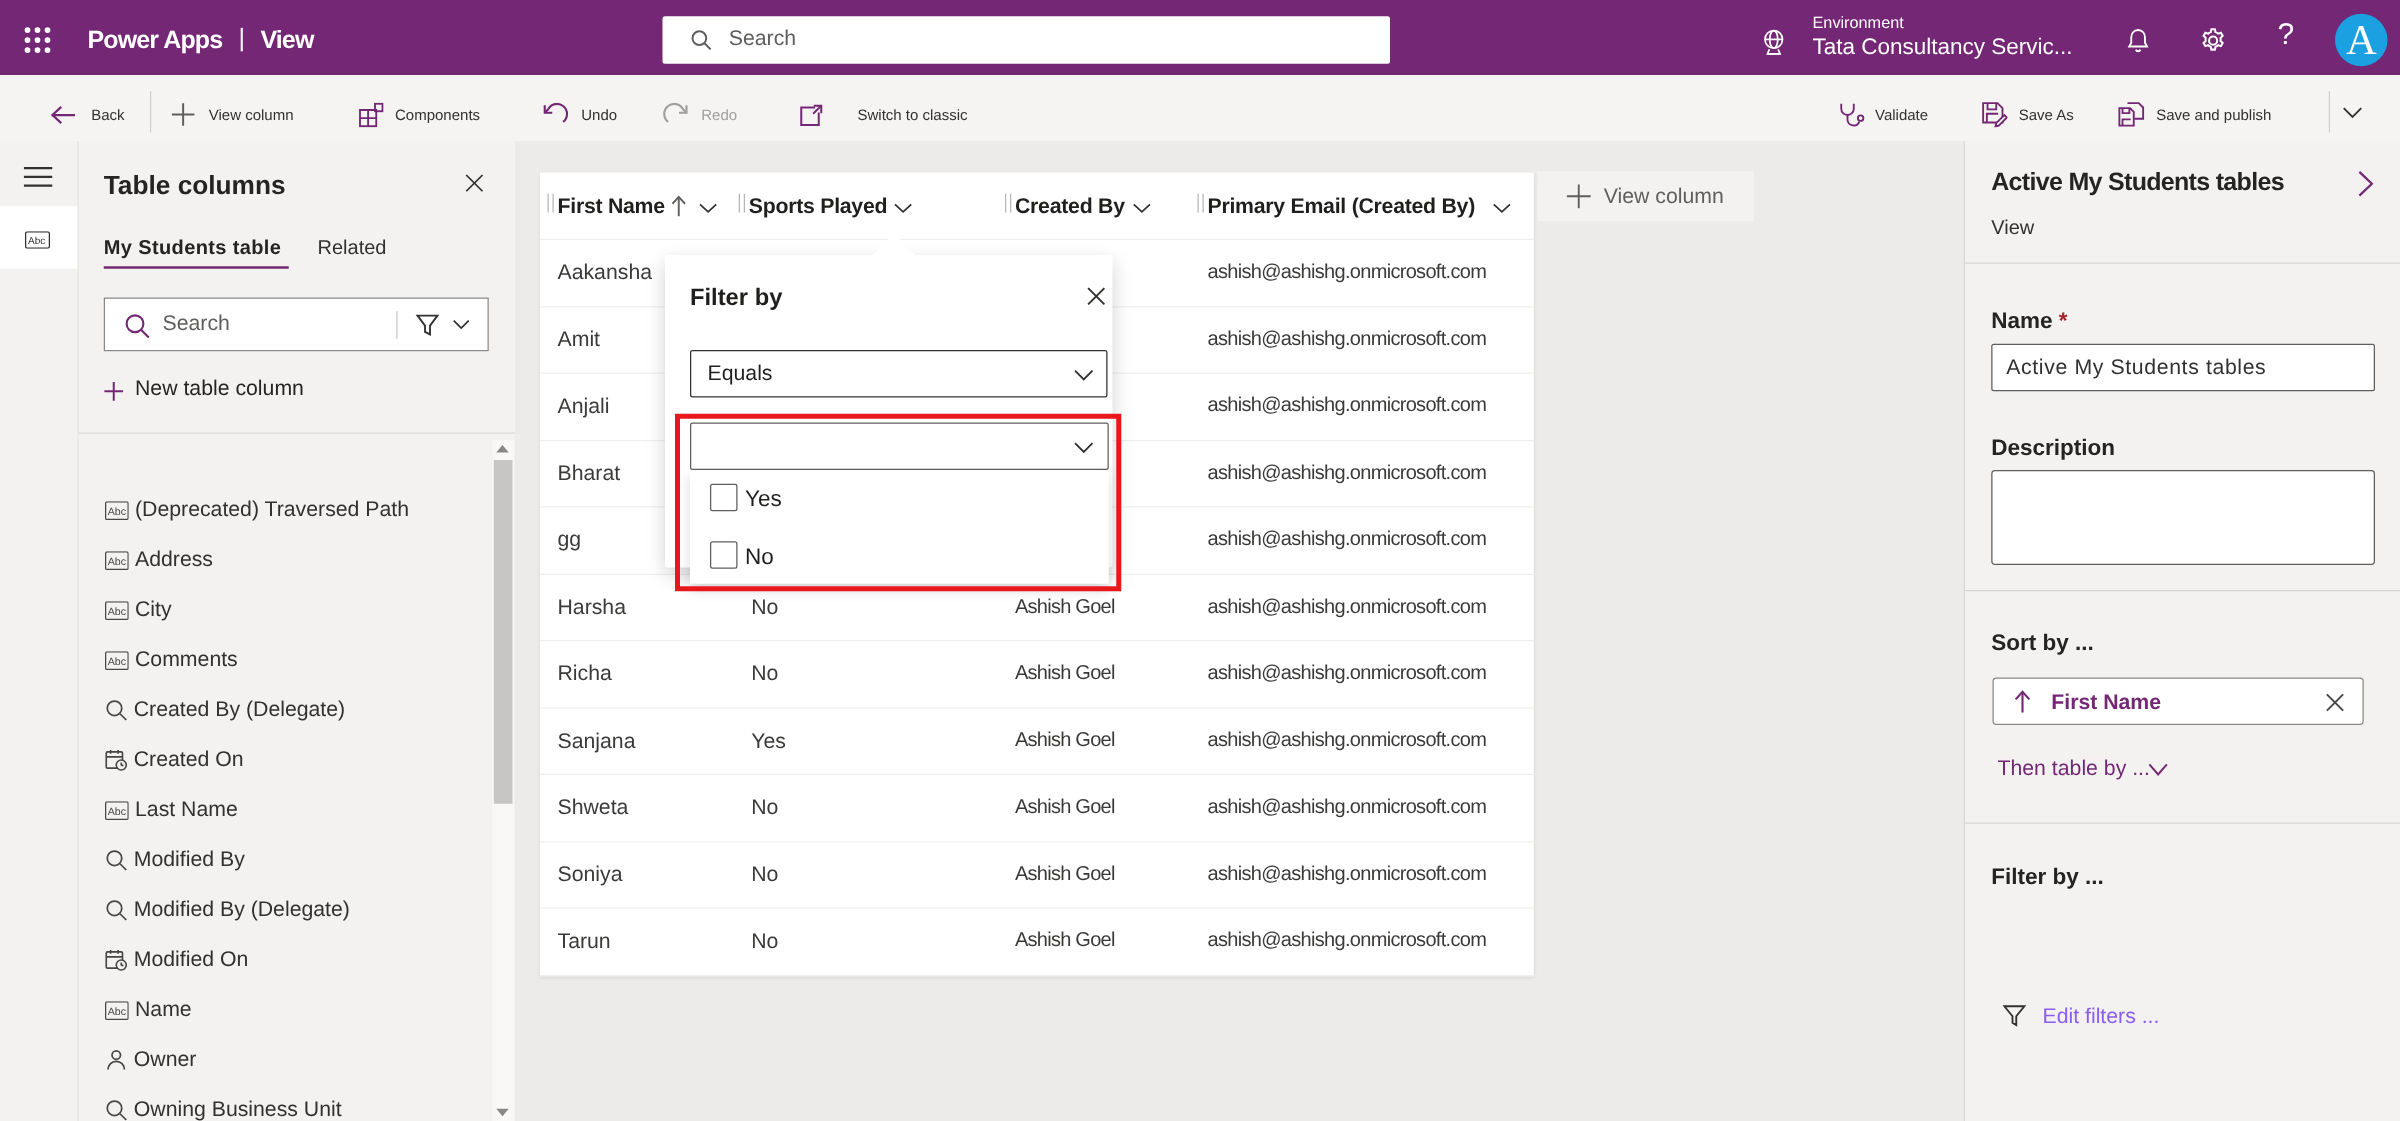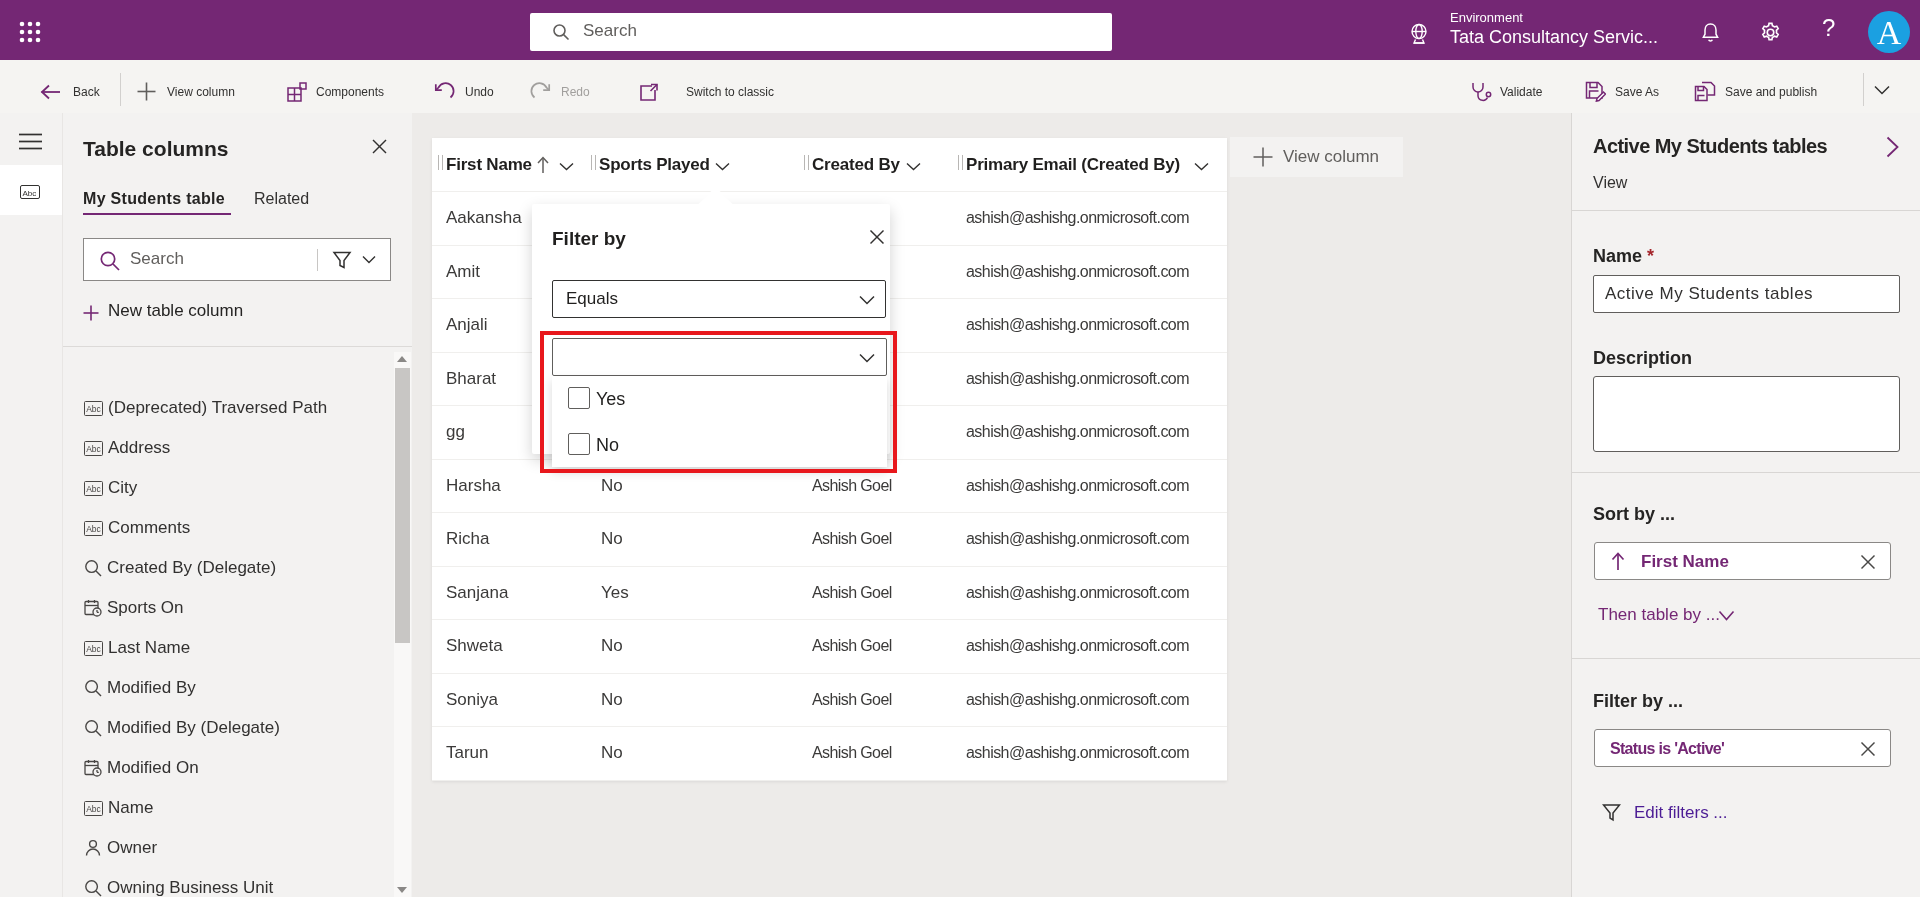--- a/index.html
+++ b/index.html
@@ -84,20 +84,21 @@
         <circle cx="11" cy="3" r="2.3"></circle>
         <circle cx="19" cy="3" r="2.3"></circle>
       <circle cx="3" cy="11" r="2.3"></circle>
         <circle cx="11" cy="11" r="2.3"></circle>
         <circle cx="19" cy="11" r="2.3"></circle>
       <circle cx="3" cy="19" r="2.3"></circle>
         <circle cx="11" cy="19" r="2.3"></circle>
         <circle cx="19" cy="19" r="2.3"></circle>
     </g>
   </svg>
+  <div class="brand">Power Apps<span class="sep">|</span>View</div>
   <div id="searchpill">
     <svg class="abs" style="left:22px;top:10px" width="18" height="18" viewBox="0 0 18 18">
         <circle cx="7.5" cy="7.5" r="5.5" fill="none" stroke="#605e5c" stroke-width="1.6"></circle>
         <line x1="11.6" y1="11.6" x2="16.5" y2="16.5" stroke="#605e5c" stroke-width="1.6"></line>
       </svg>
     <div class="ph">Search</div>
   </div>
   <svg class="abs" style="left:1408px;top:23px" width="22" height="22" viewBox="0 0 22 22" fill="none" stroke="#fff" stroke-width="1.4">
     <circle cx="11" cy="8.5" r="7"></circle>
     <ellipse cx="11" cy="8.5" rx="3.2" ry="7"></ellipse>
@@ -281,21 +282,21 @@
       <div class="colitem" style="top:240px;">
         <svg width="18" height="18" viewBox="0 0 18 18" fill="none" stroke="#484644" stroke-width="1.3">
           <rect x="1" y="2.5" width="13" height="13" rx="1"></rect>
           <line x1="1" y1="6.5" x2="14" y2="6.5"></line>
           <line x1="4.5" y1="1" x2="4.5" y2="4"></line>
           <line x1="10.5" y1="1" x2="10.5" y2="4"></line>
           <circle cx="13" cy="13" r="4" fill="#f3f2f1"></circle>
           <line x1="13" y1="11" x2="13" y2="13.3"></line>
           <line x1="13" y1="13.3" x2="14.8" y2="13.3"></line>
         </svg>
-        <span>Sports On</span>
+        <span>Created On</span>
       </div>
       <div class="colitem" style="top:280px;">
         <svg width="19" height="15" viewBox="0 0 19 15">
           <rect x="0.5" y="0.5" width="18" height="14" rx="1" fill="none" stroke="#484644"></rect>
           <text x="2.2" y="11" font-size="8.5" fill="#484644" font-family="Liberation Sans">Abc</text>
         </svg>
         <span>Last Name</span>
       </div>
       <div class="colitem" style="top:320px;">
         <svg width="18" height="18" viewBox="0 0 18 18">
@@ -469,31 +470,24 @@
           <line x1="1.5" y1="1.5" x2="14.5" y2="14.5"></line>
           <line x1="14.5" y1="1.5" x2="1.5" y2="14.5"></line>
         </svg>
   </div>
   <div class="abs purple" style="left:26px;top:492px;font-size:17px;">Then table by ...</div>
   <svg class="abs" style="left:146px;top:497px" width="17" height="12" viewBox="0 0 17 12" fill="none" stroke="#742774" stroke-width="1.6">
         <path d="M1.5 1.5 l7 8 7-8"></path>
       </svg>
   <div class="rp-div" style="top:545px;"></div>
   <div class="rp-label" style="top:578px;">Filter by ...</div>
-  <div class="rp-pill" style="top:616px;">
-    <div class="txt" style="left:15px;font-size:16px;letter-spacing:-0.7px;top:10px;">Status is 'Active'</div>
-    <svg class="abs" style="left:265px;top:11px" width="16" height="16" viewBox="0 0 16 16" stroke="#494847" stroke-width="1.5">
-          <line x1="1.5" y1="1.5" x2="14.5" y2="14.5"></line>
-          <line x1="14.5" y1="1.5" x2="1.5" y2="14.5"></line>
-        </svg>
-  </div>
   <svg class="abs" style="left:30px;top:690px" width="19" height="19" viewBox="0 0 19 19" fill="none" stroke="#323130" stroke-width="1.5">
         <path d="M1.5 2 H17.5 L11 10 V17 L8 15.2 V10 Z"></path>
       </svg>
-  <div class="abs" style="left:62px;top:690px;font-size:17px;color:#4c1d95;">Edit filters ...</div>
+  <div class="abs" style="left:62px;top:690px;font-size:17px;color:#8b5cf6;">Edit filters ...</div>
 </div>
   </div>
 
 <div id="popup">
   <div class="beak"></div>
   <h2>Filter by</h2>
   <svg class="abs" style="left:337px;top:25px" width="16" height="16" viewBox="0 0 16 16" stroke="#323130" stroke-width="1.5">
       <line x1="1.5" y1="1.5" x2="14.5" y2="14.5"></line>
       <line x1="14.5" y1="1.5" x2="1.5" y2="14.5"></line>
     </svg>

